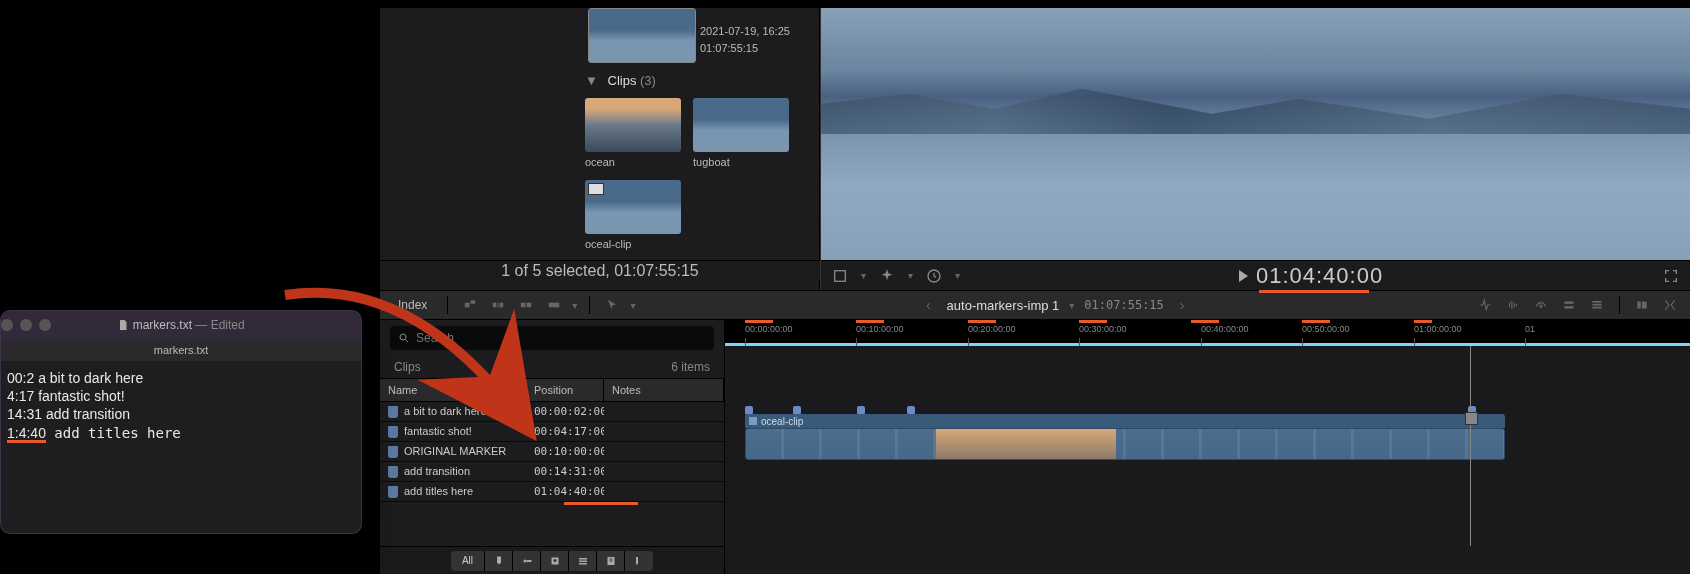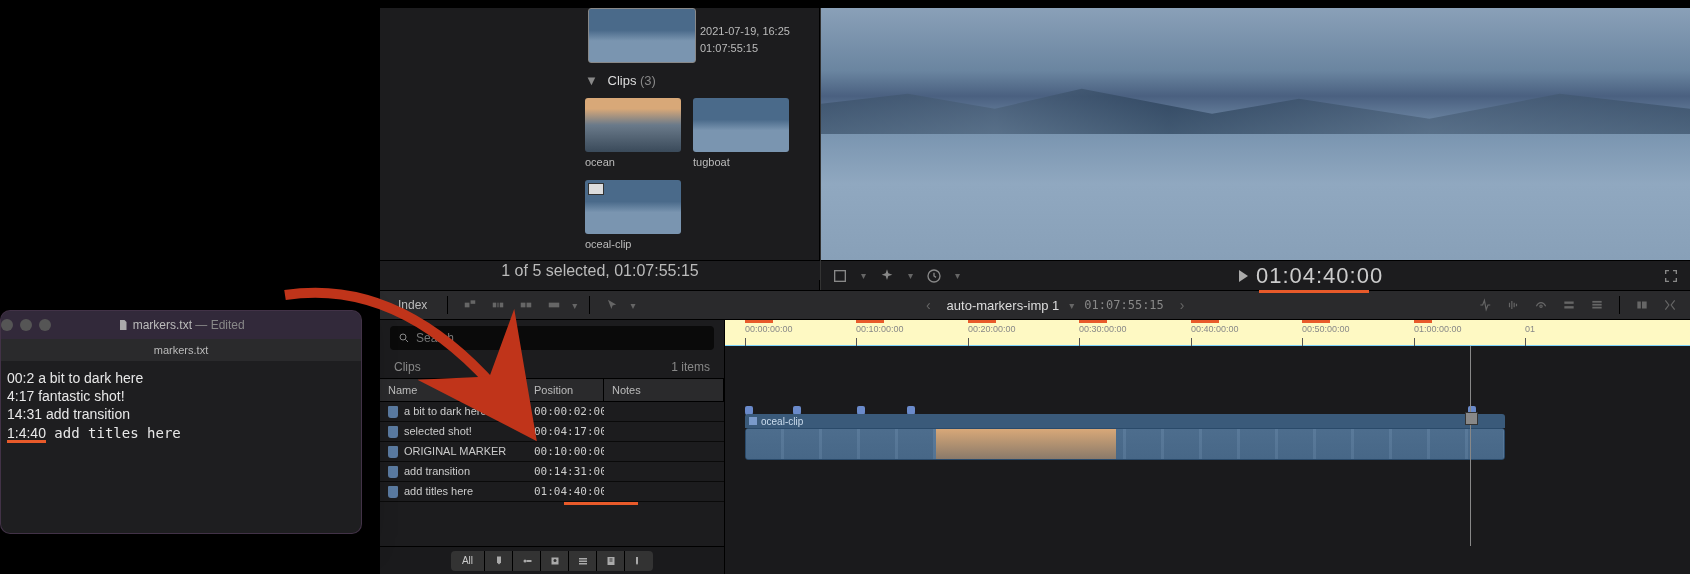--- a/index.html
+++ b/index.html
@@ -67,21 +67,21 @@
 .idx-row .mk-ico { width: 10px; height: 12px; background: #5a7aa0; display: inline-block; margin-right: 6px; border-radius: 1px 1px 3px 3px; vertical-align: middle; }
 .idx-row .col-pos { font-family: ui-monospace, Menlo, monospace; }
 .row-underline { height: 3px; background: #e85a2a; margin: 0 8px 0 184px; width: 74px; }
 .idx-foot { height: 28px; background: #1a1a1c; border-top: 1px solid #000; display: flex; align-items: center; justify-content: center; gap: 0; }
 .idx-foot .seg { width: 28px; height: 20px; background: #333; display: flex; align-items: center; justify-content: center; border-right: 1px solid #000; cursor: pointer; }
 .idx-foot .seg.first { border-radius: 4px 0 0 4px; width: 34px; font-size: 10px; color: #ccc; }
 .idx-foot .seg.last { border-radius: 0 4px 4px 0; border-right: none; }
 .idx-foot .seg svg { width: 12px; height: 12px; fill: #aaa; }
 
 .timeline { flex: 1; background: #1a1a1c; position: relative; overflow: hidden; }
-.ruler { height: 26px; background: #fef9c3; border-bottom: 1px solid #7dd3fc; position: relative; font-size: 9px; color: #888; font-family: ui-monospace, Menlo, monospace; }
+.ruler { height: 26px; background: #000000; border-bottom: 3px solid #7dd3fc; position: relative; font-size: 9px; color: #888; font-family: ui-monospace, Menlo, monospace; }
 .ruler .tick { position: absolute; top: 4px; }
 .ruler .tick::before { content:''; position:absolute; left:0; top:14px; width:1px; height:8px; background:#555; }
 .ruler .orange-seg { position: absolute; top: 0; height: 3px; background: #e85a2a; }
 .tl-body { position: relative; height: 200px; }
 .clip-track { position: absolute; top: 82px; left: 20px; height: 32px; width: 760px; background: linear-gradient(to bottom, #5a7a9a, #3a5a7a); border: 1px solid #2a4a6a; border-radius: 3px; overflow: hidden; }
 .clip-track .frames { position: absolute; inset: 0; background: repeating-linear-gradient(to right, #4a6a8a 0 35px, #5a7a9a 35px 38px); opacity: 0.8; }
 .clip-track .sunset { position:absolute; left:190px; top:0; width:180px; height:100%; background: linear-gradient(to bottom, #d8a878, #8a7a6a); }
 .clip-hdr-bar { position: absolute; top: 68px; left: 20px; height: 14px; width: 760px; background: #3a5a7a; border-radius: 3px 3px 0 0; font-size: 10px; color: #cde; padding: 1px 4px; display:flex; align-items:center; gap:4px; }
 .clip-hdr-bar .pin { width:8px; height:8px; background:#7a9aca; }
 .marker-dots { position: absolute; top: 60px; left: 20px; width: 760px; height: 8px; }
@@ -274,35 +274,35 @@
     <div class="index-panel">
       <div class="search-box">
         <svg class="search-ico" viewBox="0 0 24 24" fill="none" stroke="#888" stroke-width="2">
             <circle cx="10" cy="10" r="6"></circle>
             <path d="M20 20l-5-5"></path>
           </svg>
         <input type="text" placeholder="Search" style="">
       </div>
       <div class="idx-sub">
         <span>Clips</span>
-        <span>1 items</span>
+        <span>6 items</span>
       </div>
       <div class="idx-table">
         <div class="hdr">
           <div class="col-name">Name</div>
           <div class="col-pos">Position</div>
           <div class="col-notes">Notes</div>
         </div>
         <div class="idx-row">
           <div class="col-name"><span class="mk-ico"></span><span>a bit to dark here</span></div>
           <div class="col-pos">00:00:02:00</div>
           <div class="col-notes"></div>
         </div>
         <div class="idx-row">
-          <div class="col-name"><span class="mk-ico"></span><span>selected shot!</span></div>
+          <div class="col-name"><span class="mk-ico"></span><span>fantastic shot!</span></div>
           <div class="col-pos">00:04:17:00</div>
           <div class="col-notes"></div>
         </div>
         <div class="idx-row">
           <div class="col-name"><span class="mk-ico"></span><span>ORIGINAL MARKER</span></div>
           <div class="col-pos">00:10:00:00</div>
           <div class="col-notes"></div>
         </div>
         <div class="idx-row">
           <div class="col-name"><span class="mk-ico"></span><span>add transition</span></div>
@@ -355,21 +355,21 @@
           </div>
       </div>
     </div>
 
     <div class="timeline">
       <div class="ruler">
         <div class="tick" style="left:20px">00:00:00:00</div>
         <div class="tick" style="left:131px">00:10:00:00</div>
         <div class="tick" style="left:243px">00:20:00:00</div>
         <div class="tick" style="left:354px">00:30:00:00</div>
-        <div class="tick" style="left:466px">00:40:00:00</div>
+        <div class="tick" style="left:476px">00:40:00:00</div>
         <div class="tick" style="left:577px">00:50:00:00</div>
         <div class="tick" style="left:689px">01:00:00:00</div>
         <div class="tick" style="left:800px">01</div>
         <div class="orange-seg" style="left:20px;width:28px"></div>
         <div class="orange-seg" style="left:131px;width:28px"></div>
         <div class="orange-seg" style="left:243px;width:28px"></div>
         <div class="orange-seg" style="left:354px;width:28px"></div>
         <div class="orange-seg" style="left:466px;width:28px"></div>
         <div class="orange-seg" style="left:577px;width:28px"></div>
         <div class="orange-seg" style="left:689px;width:18px"></div>

